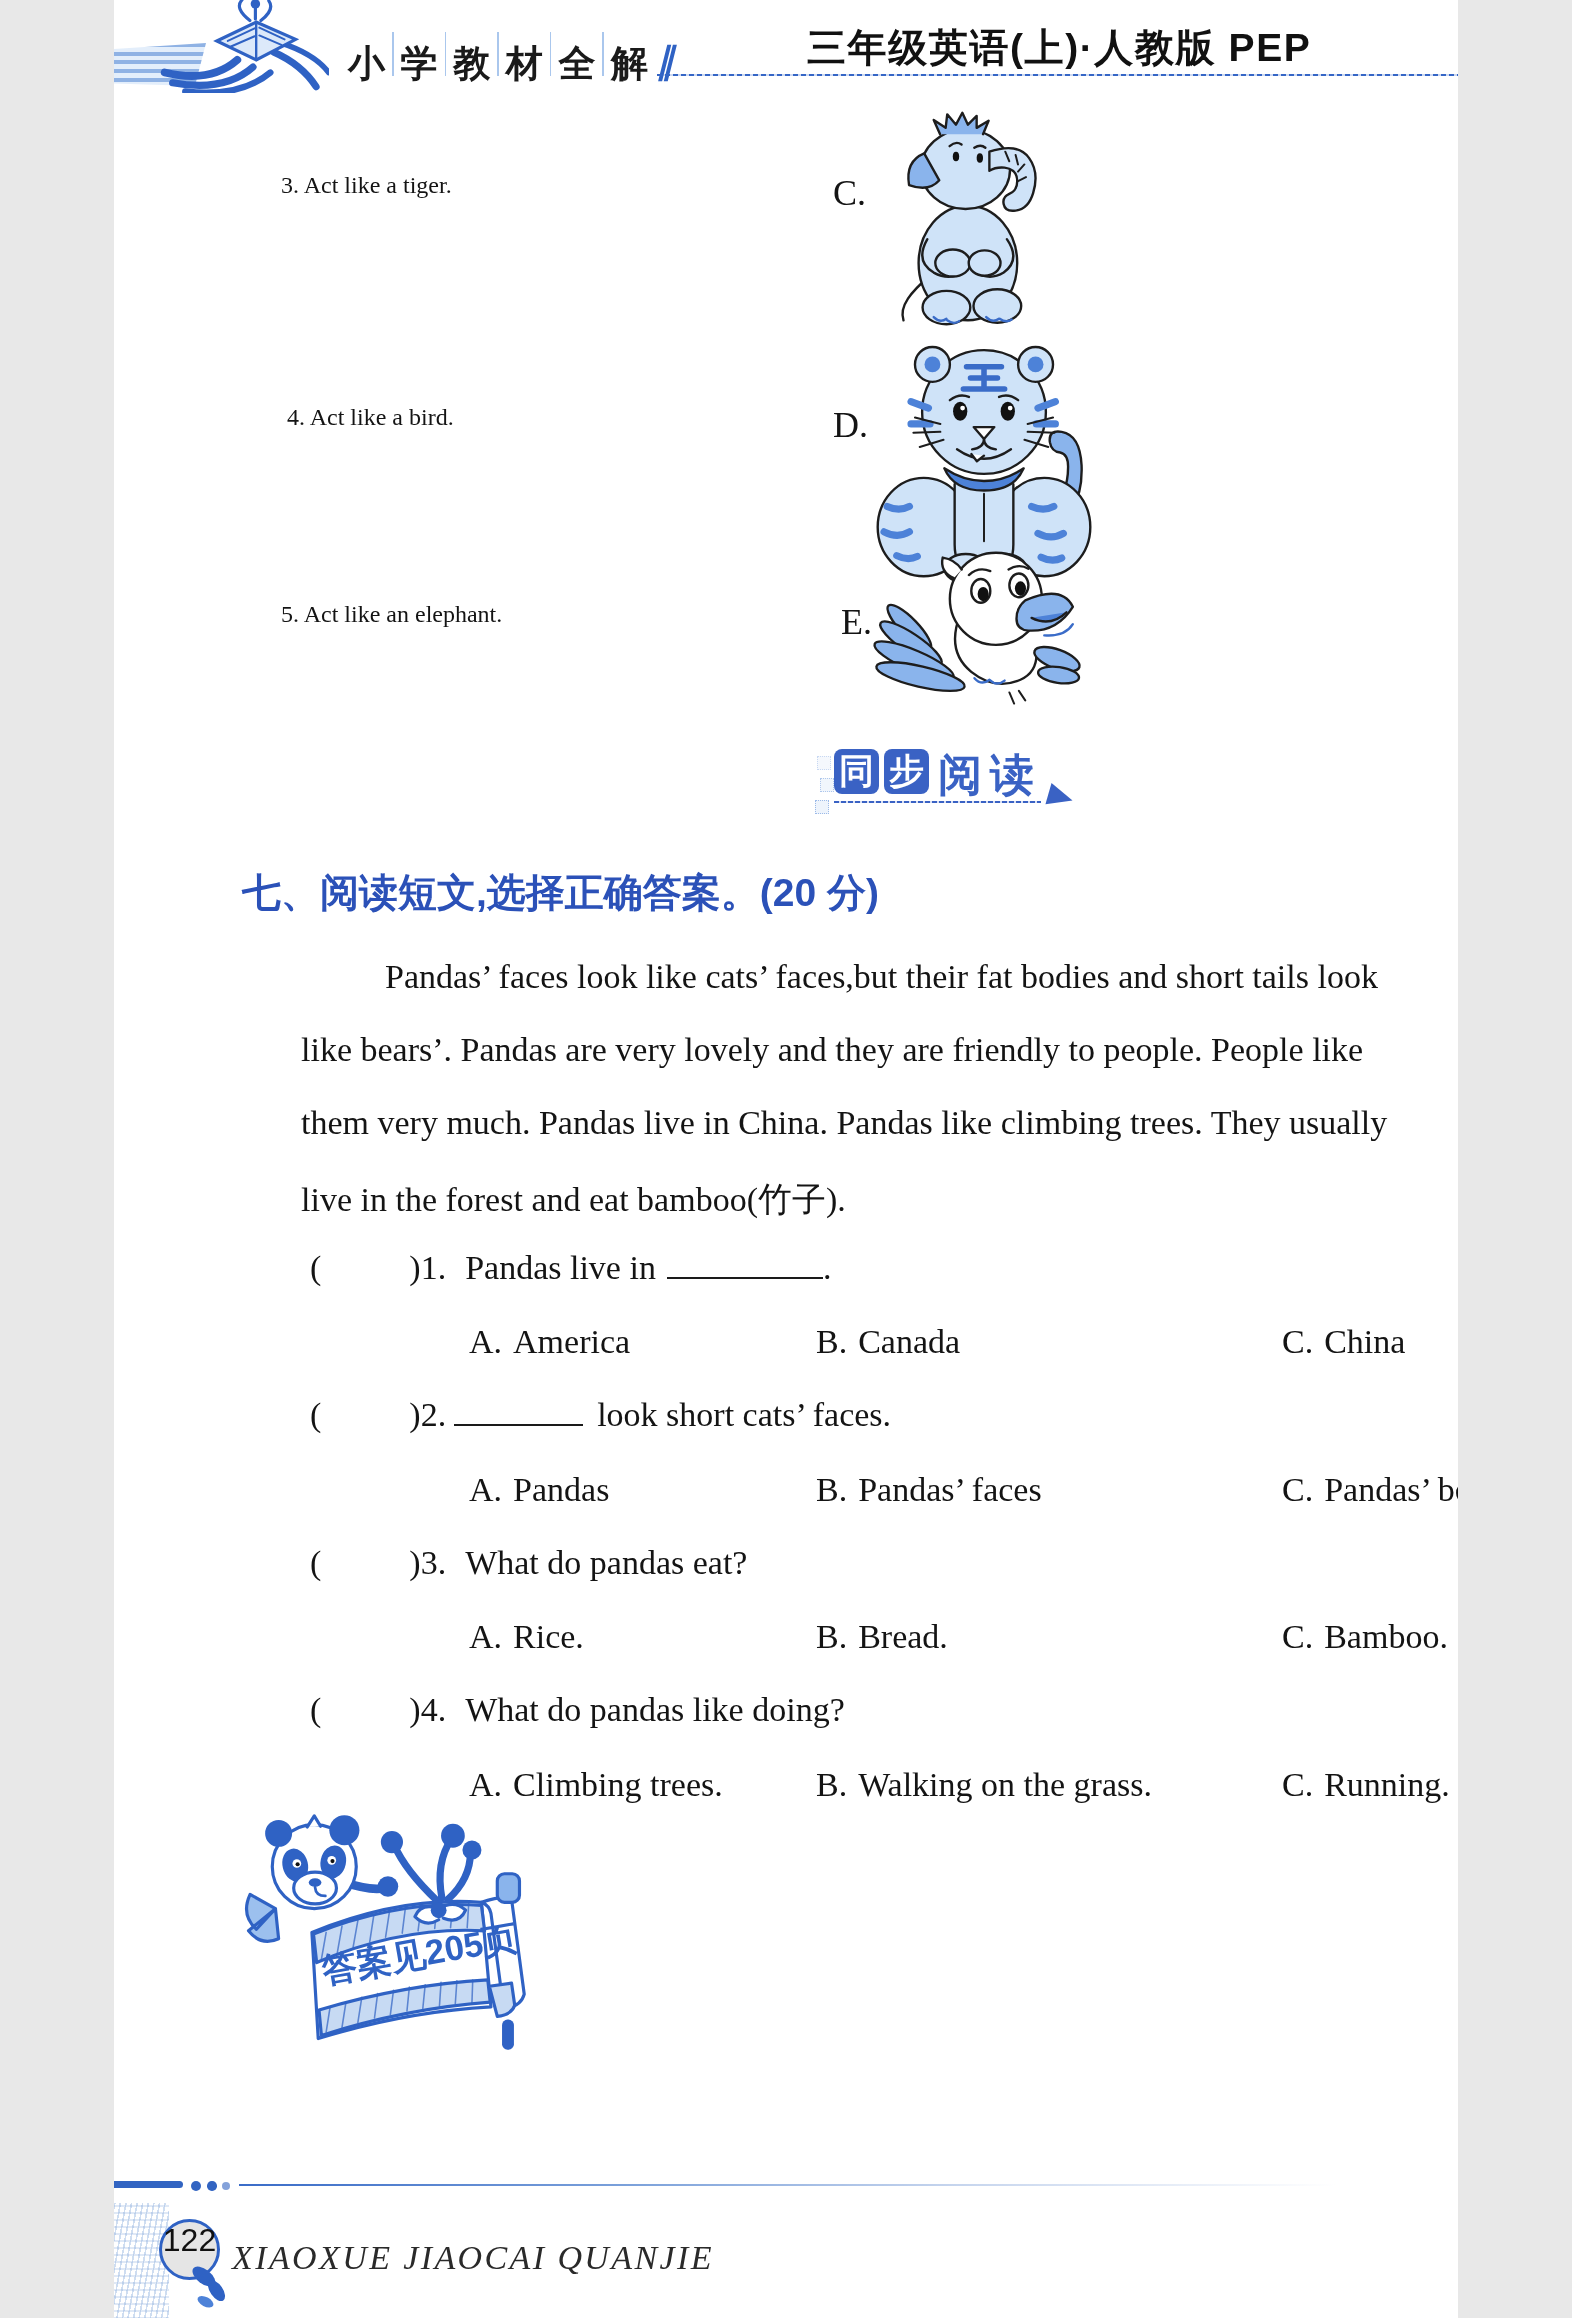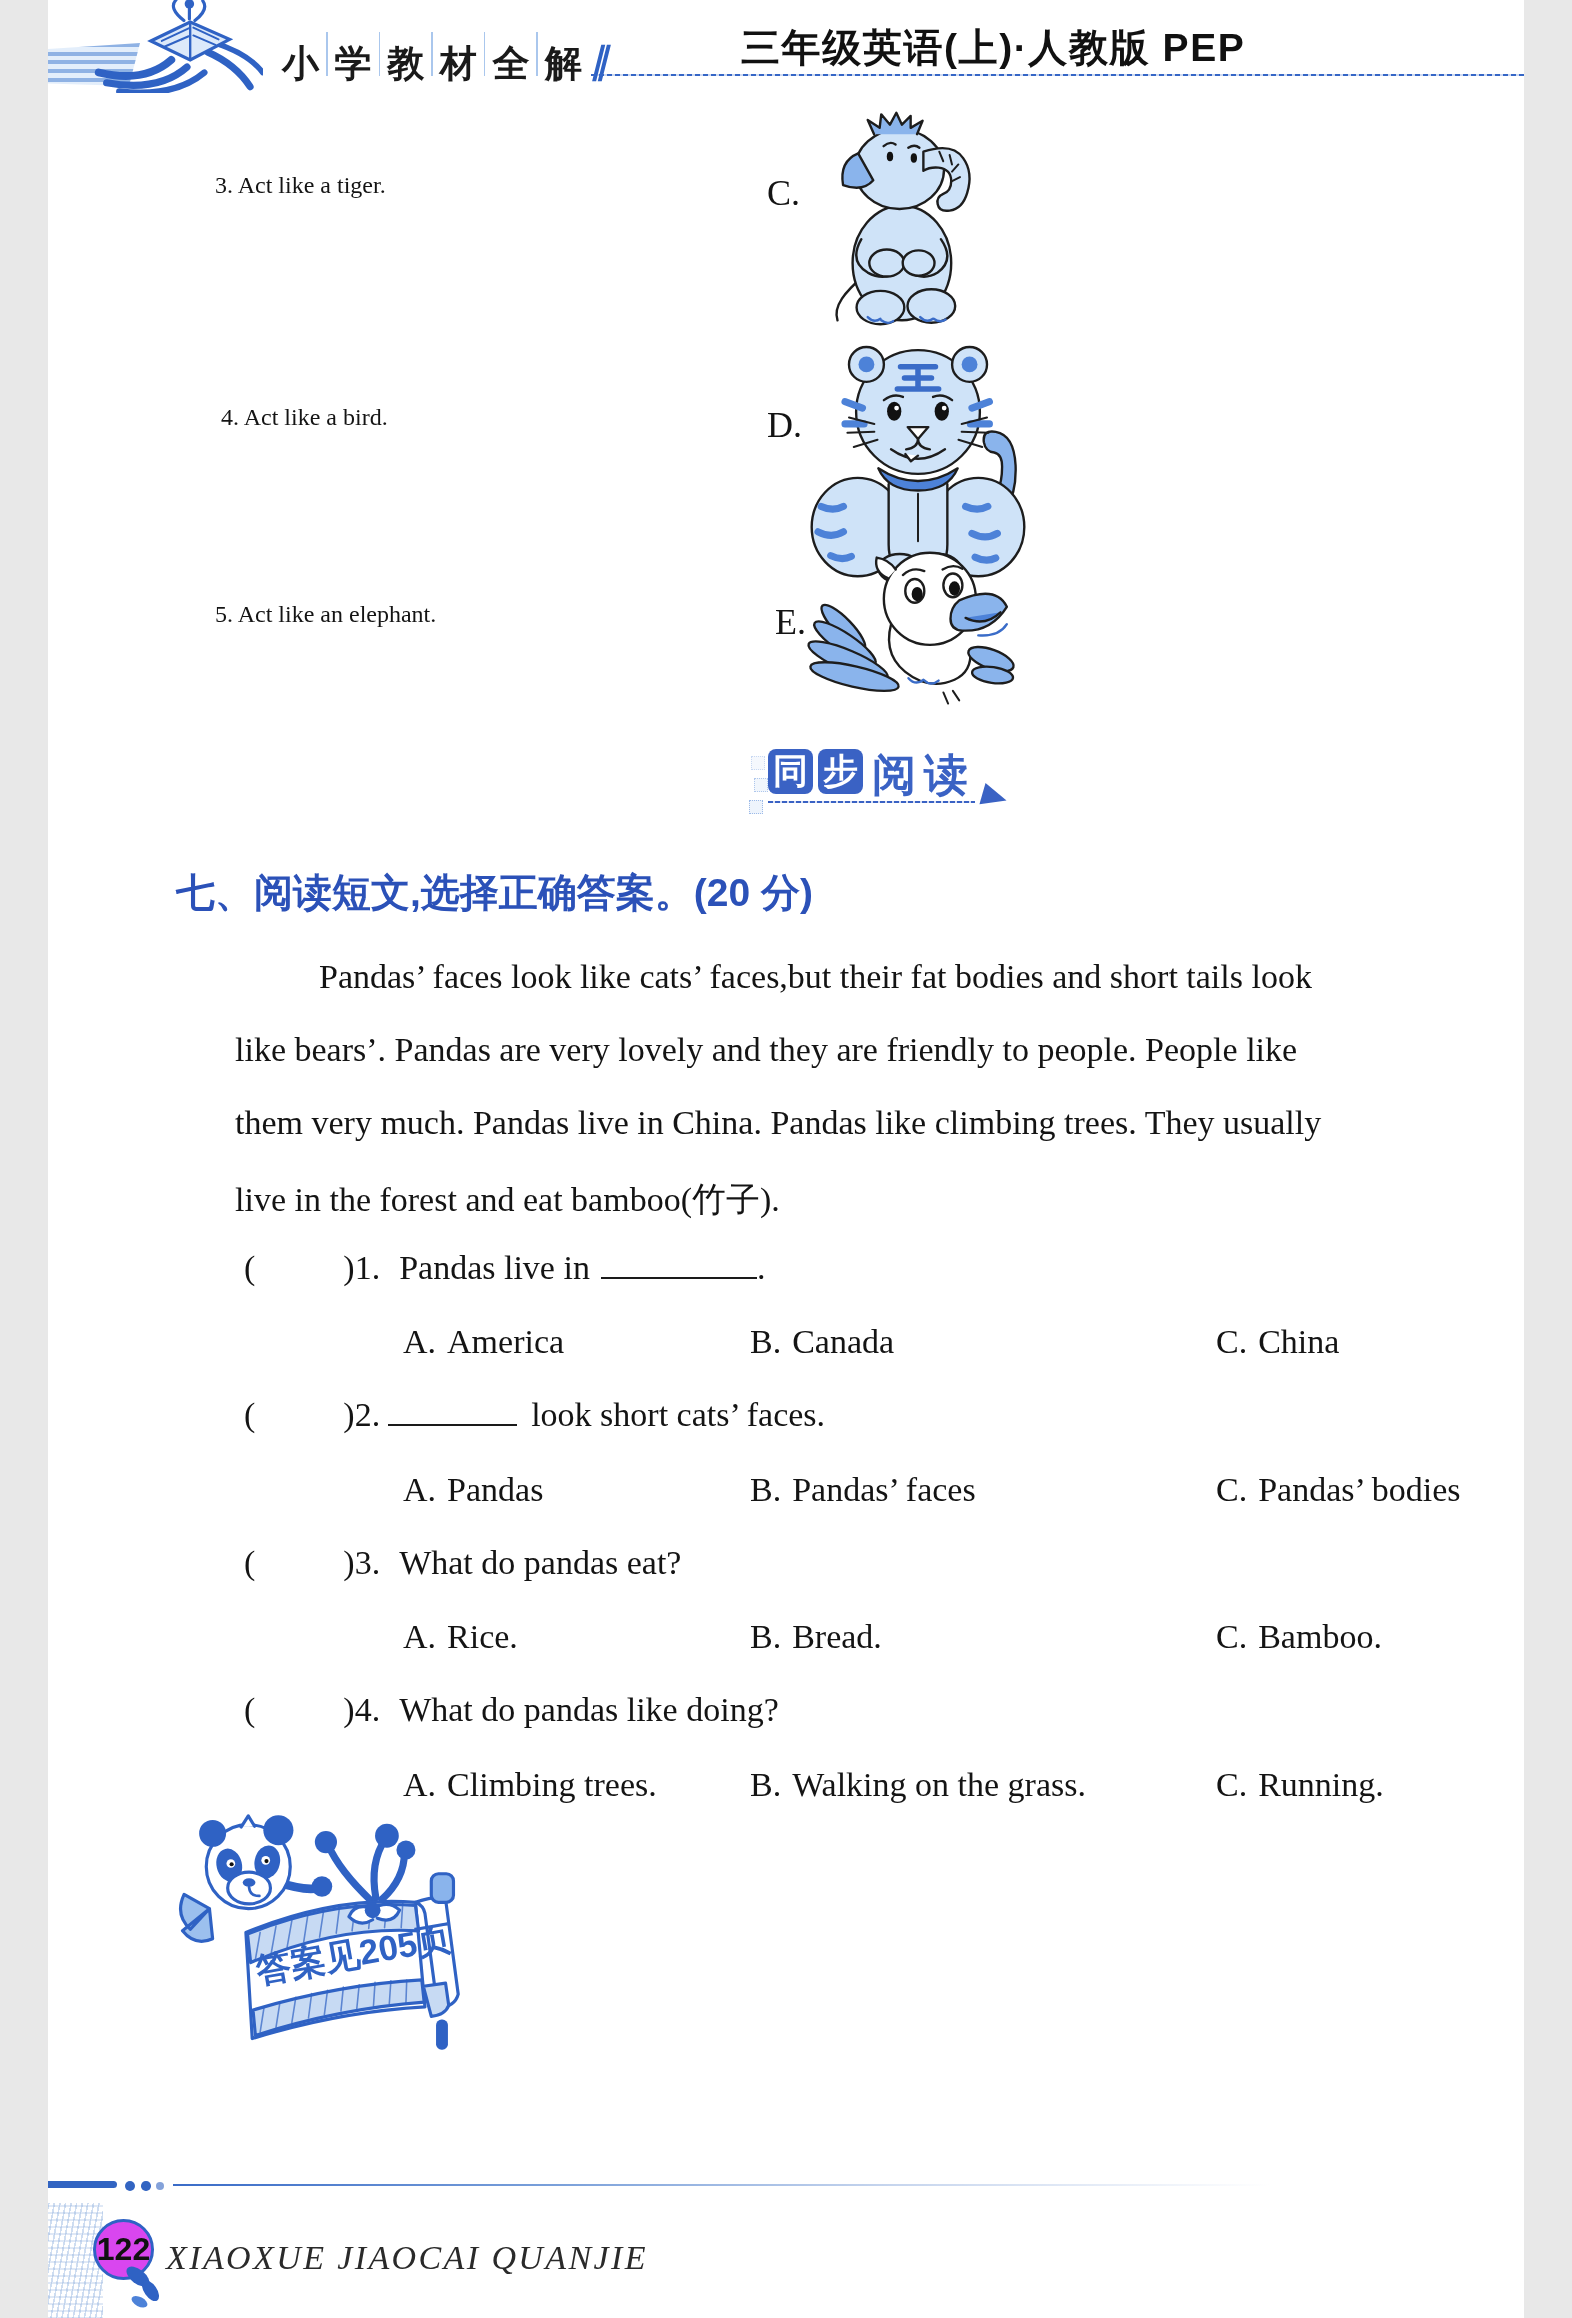--- a/index.html
+++ b/index.html
@@ -1,16 +1,16 @@
 <!DOCTYPE html>
 <html style="font-size:12.6px"><head>
 <meta charset="utf-8">
 <style>
   html,body{margin:0;padding:0;background:#e8e8e8;}
-  .page{position:relative;width:1476px;height:2319px;background:#ffffff;overflow:hidden;
+  .page{position:relative;width:1344px;height:2319px;background:#ffffff;overflow:hidden;
         font-family:"Liberation Serif",serif;color:#141414;margin:0 auto;}
   .abs{position:absolute;}
   .en{font-size:34px;white-space:nowrap;}
   .match-item{font-size:24px;white-space:nowrap;}
   .pic-label{font-size:36px;}
 
   
   .stripes{left:0;top:43px;width:92px;height:43px;
     clip-path:polygon(0 14%,100% 0,88% 100%,0 94%);
     background:repeating-linear-gradient(180deg,#8fb2e4 0 4px,#e3eefb 4px 8.7px);}
@@ -56,22 +56,22 @@
 
   
   .foot-bar{left:0;top:2181px;width:69px;height:7px;background:#3264c2;border-radius:0 4px 4px 0;}
   .foot-dot{border-radius:50%;background:#3264c2;}
   .foot-fade{left:125px;top:2184px;width:1097px;height:2.4px;
     background:linear-gradient(to right,#3a6cc8,#7aa0da 35%,rgba(140,170,220,.5) 65%,rgba(140,170,220,0) 100%);}
   .foot-texture{left:0;top:2203px;width:55px;height:116px;opacity:.8;
     background:repeating-linear-gradient(100deg,rgba(120,160,215,.45) 0 1.6px,transparent 1.6px 5.5px),
                repeating-linear-gradient(0deg,rgba(120,160,215,.3) 0 1.6px,transparent 1.6px 7px);}
   .page-circle{left:45px;top:2219px;width:55px;height:55px;border:3.2px solid #2f62c4;border-radius:50%;
-    display:flex;align-items:center;justify-content:center;background:#d946ef;
-    font-family:"Liberation Sans",sans-serif;font-weight:bold;font-size:32px;color:#111;}
+    display:flex;justify-content:center;background:#e5e5e5;
+    font-family:"Liberation Sans",sans-serif;font-weight:normal;font-size:32px;color:#111;}
   .series{left:118px;top:2239px;font-style:italic;font-size:34px;color:#2a2a2a;
     letter-spacing:2.4px;white-space:nowrap;}
 </style>
 </head>
 <body>
 
 <div class="page">
 
   <div class="abs stripes"></div>
 

